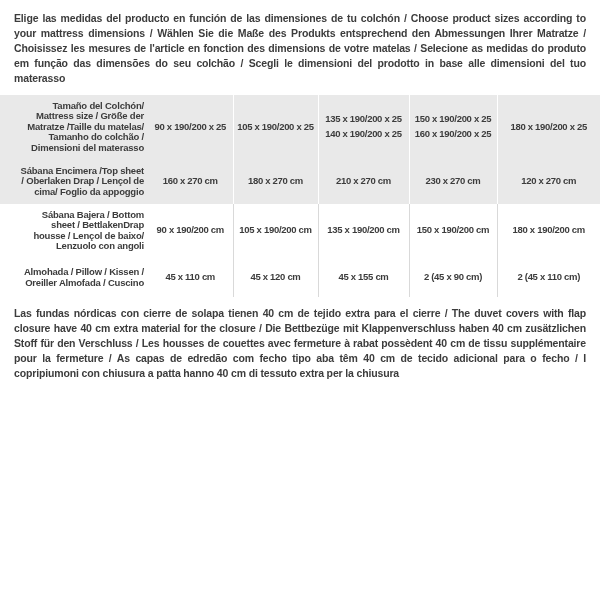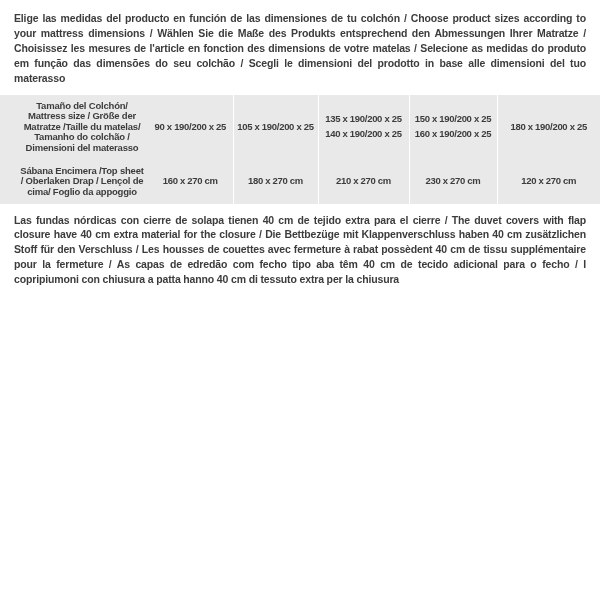--- a/index.html
+++ b/index.html
@@ -24,21 +24,21 @@
     width:600px;border-collapse:collapse;table-layout:fixed;
   }
   col.c-label{width:148px;}
   col.c1{width:85px;}
   col.c2{width:85px;}
   col.c3{width:91px;}
   col.c4{width:88px;}
   col.c5{width:103px;}
   tr.shade{background:var(--row-shade);}
   th.label{
-    text-align:center;vertical-align:middle;
+    text-align:right;vertical-align:middle;
     padding:6px 4px 6px 20px;
     font-size:9.5px;font-weight:bold;line-height:1.12;
     letter-spacing:-0.2px;
   }
   td.val{
     text-align:center;vertical-align:middle;
     font-size:9.5px;font-weight:bold;letter-spacing:-0.3px;
     white-space:pre-line;line-height:1.55;
     padding:4px 1px;
   }
@@ -77,16 +77,32 @@
         <td class="val">180 x 190/200 x 25</td>
       </tr>
       <tr class="shade">
         <th class="label">Sábana Encimera /Top sheet / Oberlaken Drap / Lençol de cima/ Foglio da appoggio</th>
         <td class="val">160 x 270 cm</td>
         <td class="val">180 x 270 cm</td>
         <td class="val">210 x 270 cm</td>
         <td class="val">230 x 270 cm</td>
         <td class="val">120 x 270 cm</td>
       </tr>
+      <tr>
+        <th class="label">Sábana Bajera / Bottom sheet / BettlakenDrap housse / Lençol de baixo/ Lenzuolo con angoli</th>
+        <td class="val">90 x 190/200 cm</td>
+        <td class="val">105 x 190/200 cm</td>
+        <td class="val">135 x 190/200 cm</td>
+        <td class="val">150 x 190/200 cm</td>
+        <td class="val">180 x 190/200 cm</td>
+      </tr>
+      <tr>
+        <th class="label">Almohada / Pillow / Kissen / Oreiller Almofada / Cuscino</th>
+        <td class="val">45 x 110 cm</td>
+        <td class="val">45 x 120 cm</td>
+        <td class="val">45 x 155 cm</td>
+        <td class="val">2 (45 x 90 cm)</td>
+        <td class="val">2 (45 x 110 cm)</td>
+      </tr>
     </tbody>
 </table>
 
 <div class="footnote">Las fundas nórdicas con cierre de solapa tienen 40 cm de tejido extra para el cierre / The duvet covers with flap closure have 40 cm extra material for the closure / Die Bettbezüge mit Klappenverschluss haben 40 cm zusätzlichen Stoff für den Verschluss / Les housses de couettes avec fermeture à rabat possèdent 40 cm de tissu supplémentaire pour la fermeture / As capas de edredão com fecho tipo aba têm 40 cm de tecido adicional para o fecho / I copripiumoni con chiusura a patta hanno 40 cm di tessuto extra per la chiusura</div>
 
 </body></html>

